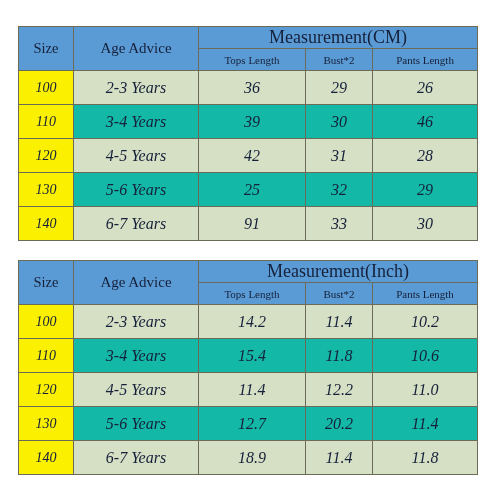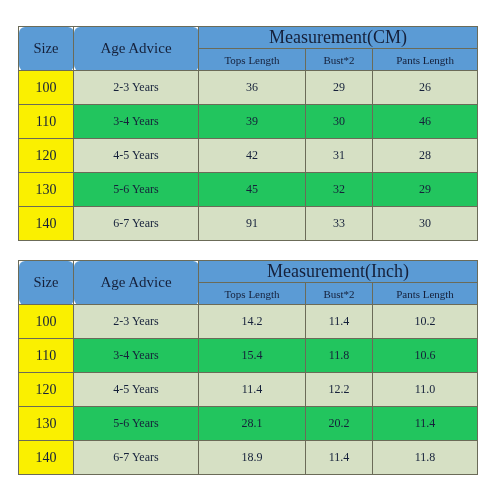--- a/index.html
+++ b/index.html
@@ -60,51 +60,51 @@
     height: 21px;
     font-size: 18px;
   }
   .th-sub {
     height: 21px;
     font-size: 11px;
   }
   .th-tall {
     height: 42px;
     font-size: 15px;
-    border-radius: 6px;
   }
   .th-size {
     font-size: 14.5px;
   }
 
   
   tbody td {
     height: 33px;
+    font-style: italic;
   }
   .cell-size {
     background: #faf000;
     font-size: 14px;
     font-weight: bold;
     color: #161616;
   }
   .row-green td {
     background: #d6e0c4;
   }
   .row-orange td {
-    background: #22c55e;
+    background: #14b8a6;
   }
   .row-green  .cell-size,
   .row-orange .cell-size {
     background: #faf000;
   }
   .cell-age {
-    font-size: 12px;
+    font-size: 16px;
   }
   .cell-num {
-    font-size: 12px;
+    font-size: 16px;
   }
 </style>
 </head>
 <body>
 
 <div class="page">
 
   <table class="chart-table">
     <colgroup>
       <col class="col-size">
@@ -143,21 +143,21 @@
       <tr class="row-green">
         <td class="cell-size">120</td>
         <td class="cell-age">4-5 Years</td>
         <td class="cell-num">42</td>
         <td class="cell-num">31</td>
         <td class="cell-num">28</td>
       </tr>
       <tr class="row-orange">
         <td class="cell-size">130</td>
         <td class="cell-age">5-6 Years</td>
-        <td class="cell-num">45</td>
+        <td class="cell-num">25</td>
         <td class="cell-num">32</td>
         <td class="cell-num">29</td>
       </tr>
       <tr class="row-green">
         <td class="cell-size">140</td>
         <td class="cell-age">6-7 Years</td>
         <td class="cell-num">91</td>
         <td class="cell-num">33</td>
         <td class="cell-num">30</td>
       </tr>
@@ -204,21 +204,21 @@
       <tr class="row-green">
         <td class="cell-size">120</td>
         <td class="cell-age">4-5 Years</td>
         <td class="cell-num">11.4</td>
         <td class="cell-num">12.2</td>
         <td class="cell-num">11.0</td>
       </tr>
       <tr class="row-orange">
         <td class="cell-size">130</td>
         <td class="cell-age">5-6 Years</td>
-        <td class="cell-num">28.1</td>
+        <td class="cell-num">12.7</td>
         <td class="cell-num">20.2</td>
         <td class="cell-num">11.4</td>
       </tr>
       <tr class="row-green">
         <td class="cell-size">140</td>
         <td class="cell-age">6-7 Years</td>
         <td class="cell-num">18.9</td>
         <td class="cell-num">11.4</td>
         <td class="cell-num">11.8</td>
       </tr>

